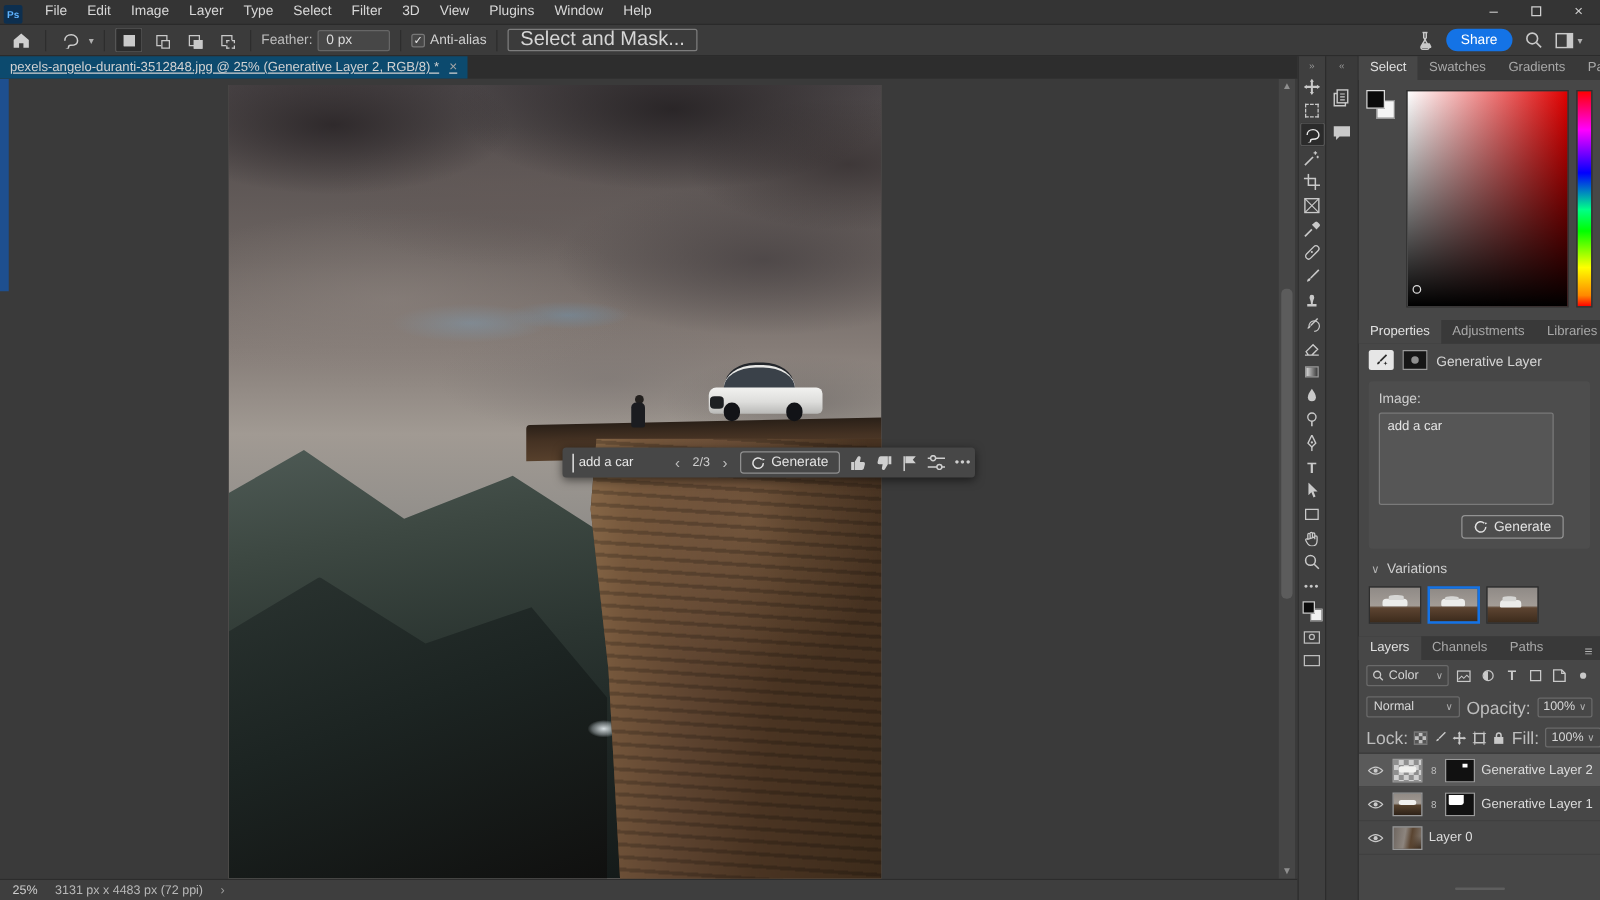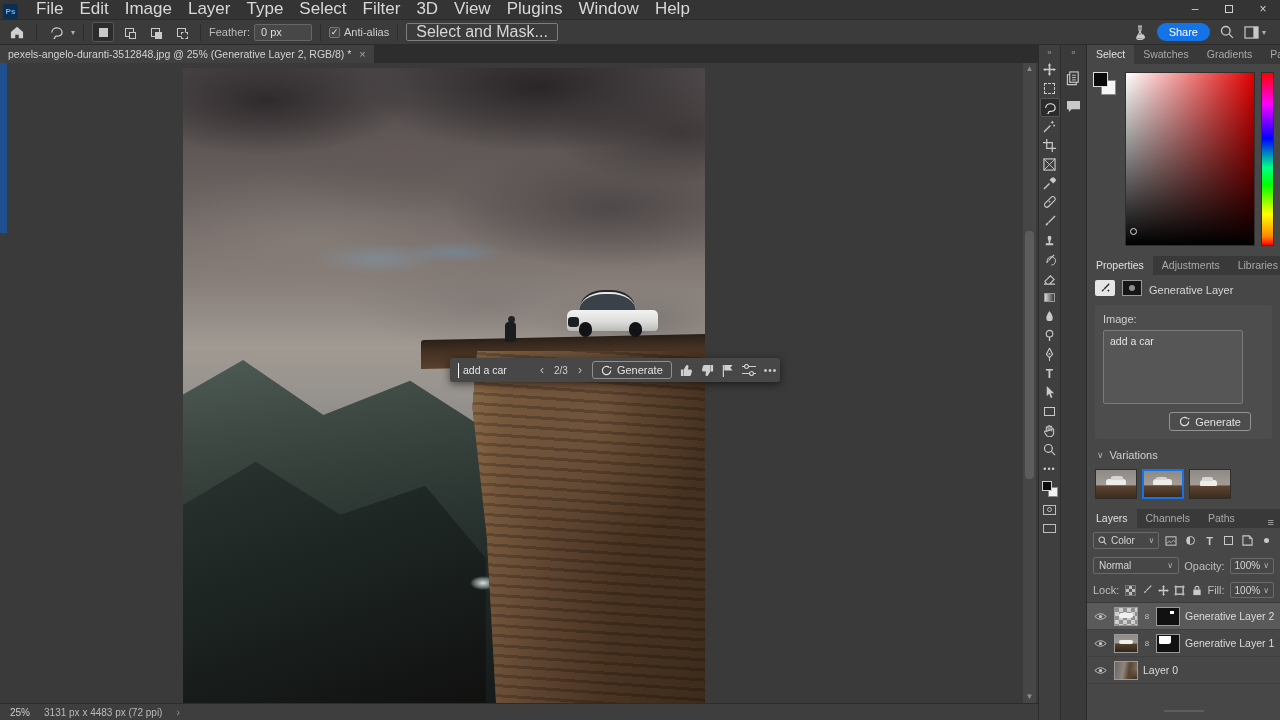--- a/index.html
+++ b/index.html
@@ -4,21 +4,21 @@
 <style>
   * { margin:0; padding:0; box-sizing:border-box; }
   html,body { width:1280px; height:720px; overflow:hidden; background:#3a3a3a;
     font-family:"Liberation Sans","DejaVu Sans",sans-serif; font-size:11px; color:#d6d6d6;
     -webkit-font-smoothing:antialiased; }
 
   
   .titlebar { height:20px; background:#343434; border-bottom:1px solid #2a2a2a; display:flex; align-items:flex-end; padding-left:3px; }
   .ps-logo { width:15px; height:15px; border-radius:2px; background:#0d2f4f; color:#5eb3ff; font-size:8px; font-weight:bold;
     display:flex; align-items:center; justify-content:center; margin-right:10px; }
-  .menu-item { padding:0 8px; height:20px; line-height:20px; font-size:17px; color:#d8d8d8; cursor:default; }
+  .menu-item { padding:0 8px; height:20px; line-height:20px; font-size:11px; color:#d8d8d8; cursor:default; }
   .win-controls { margin-left:auto; display:flex; }
   .win-btn { width:34px; height:20px; display:flex; align-items:center; justify-content:center; color:#cfcfcf; font-size:12px; }
   .sq { width:8px; height:8px; border:1px solid #cfcfcf; display:inline-block; }
 
   
   .optionsbar { height:25px; background:#3b3b3b; border-bottom:1px solid #2b2b2b; display:flex; align-items:center; padding:0 6px; gap:4px; }
   .opt-sep { width:1px; height:17px; background:#2d2d2d; margin:0 4px; }
   .tool-btn { width:22px; height:20px; display:flex; align-items:center; justify-content:center; border-radius:2px; }
   .tool-btn.pressed { background:#2c2c2c; box-shadow:inset 0 0 0 1px #555; }
   .mode-ico { width:9px; height:9px; border:1px solid #c9c9c9; position:relative; }
@@ -27,21 +27,21 @@
   .field { background:#474747; border:1px solid #666; border-radius:2px; height:17px; display:flex; align-items:center; padding:0 6px; color:#dcdcdc; }
   .checkbox { width:11px; height:11px; background:#474747; border:1px solid #777; border-radius:2px; display:flex; align-items:center; justify-content:center; font-size:9px; color:#e8e8e8; }
   .btn-outline { border:1px solid #7d7d7d; border-radius:2px; height:18px; padding:0 9px; display:flex; align-items:center; color:#d6d6d6; background:transparent; font-size:16px; }
   .share-pill { background:#1473e6; color:#fff; border-radius:10px; height:18px; padding:0 12px; display:flex; align-items:center; font-size:11px; }
   .bar-right { margin-left:auto; display:flex; align-items:center; gap:10px; padding-right:8px; }
 
   
   .main { display:flex; height:675px; }
   .doc-col { width:1038px; display:flex; flex-direction:column; }
   .tabbar { height:18px; background:#2d2d2d; display:flex; }
-  .doc-tab { background:#404040; padding:0 8px; display:flex; align-items:center; gap:8px; font-size:10.5px; color:#d2d2d2; }
+  .doc-tab { background:#0c4a6e; padding:0 8px; display:flex; align-items:center; gap:8px; font-size:10.5px; color:#d2d2d2;text-decoration:underline; }
   .tab-close { color:#a6a6a6; font-size:11px; }
   .canvas-wrap { flex:1; position:relative; background:#3a3a3a; overflow:hidden; }
   .statusbar { height:17px; background:#3e3e3e; border-top:1px solid #2c2c2c; display:flex; align-items:center; gap:14px; padding:0 10px; font-size:10px; color:#b9b9b9; }
 
   .blue-strip { position:absolute; left:0; top:0; width:7px; height:170px; background:#1e4f8f; }
 
   
   .photo { position:absolute; left:183px; top:5px; width:522px; height:635px; overflow:hidden; background:#6f6865; }
   .sky { position:absolute; inset:0;
     background:linear-gradient(180deg,#4a4547 0%,#5b5453 10%,#6c6461 22%,#857c77 33%,#a19a93 44%,#96928d 52%,#8a8885 60%,#807e7b 100%); }
@@ -155,21 +155,21 @@
 
   .layers-panel { flex:1; display:flex; flex-direction:column; }
   .lyr-ctl { display:flex; align-items:center; gap:5px; padding:4px 6px; }
   .kind-dd { width:70px; height:17px; background:#474747; border:1px solid #6a6a6a; border-radius:2px; display:flex; align-items:center; gap:4px; padding:0 4px; font-size:10px; }
   .dd-arrow { margin-left:auto; color:#b0b0b0; font-size:8px; }
   .f-ico { width:15px; height:15px; display:flex; align-items:center; justify-content:center; color:#c9c9c9; }
   .half-circle { width:9px; height:9px; border-radius:50%; border:1px solid #c9c9c9; background:linear-gradient(90deg,#c9c9c9 50%, transparent 50%); }
   .dot-pin { width:5px; height:5px; background:#c9c9c9; border-radius:50%; }
   .blend-dd { width:92px; height:17px; background:#474747; border:1px solid #6a6a6a; border-radius:2px; display:flex; align-items:center; padding:0 5px; font-size:10px; }
   .mini-dd { height:16px; background:#474747; border:1px solid #6a6a6a; border-radius:2px; display:flex; align-items:center; gap:3px; padding:0 4px; font-size:10px; }
-  .lock-label { color:#bdbdbd; font-size:11px; }
+  .lock-label { color:#bdbdbd; font-size:14px; }
   .checker { width:11px; height:11px; background:
      repeating-conic-gradient(#bdbdbd 0 25%, #555 0 50%) 0 0/6px 6px; border:1px solid #777; }
   .lyr-rows { flex:1; overflow:hidden; border-top:1px solid #3a3a3a; }
   .lyr-row { display:flex; align-items:center; gap:5px; height:27px; padding:0 4px; border-bottom:1px solid #404040; }
   .lyr-row.selected { background:#5a5a5a; }
   .eye { width:18px; display:flex; justify-content:center; }
   .l-thumb { width:24px; height:19px; border:1px solid #9a9a9a; position:relative; flex:none; }
   .thumb-checker { background:repeating-conic-gradient(#cfcfcf 0 25%, #8f8f8f 0 50%) 0 0/8px 8px; }
   .thumb-car { position:absolute; left:20%; top:35%; width:60%; height:28%; background:#f0f0ee; border-radius:2px; }
   .thumb-photo { background:linear-gradient(180deg,#918a84 0%,#a19a93 45%, #54402c 55%, #2e2218 100%); }

